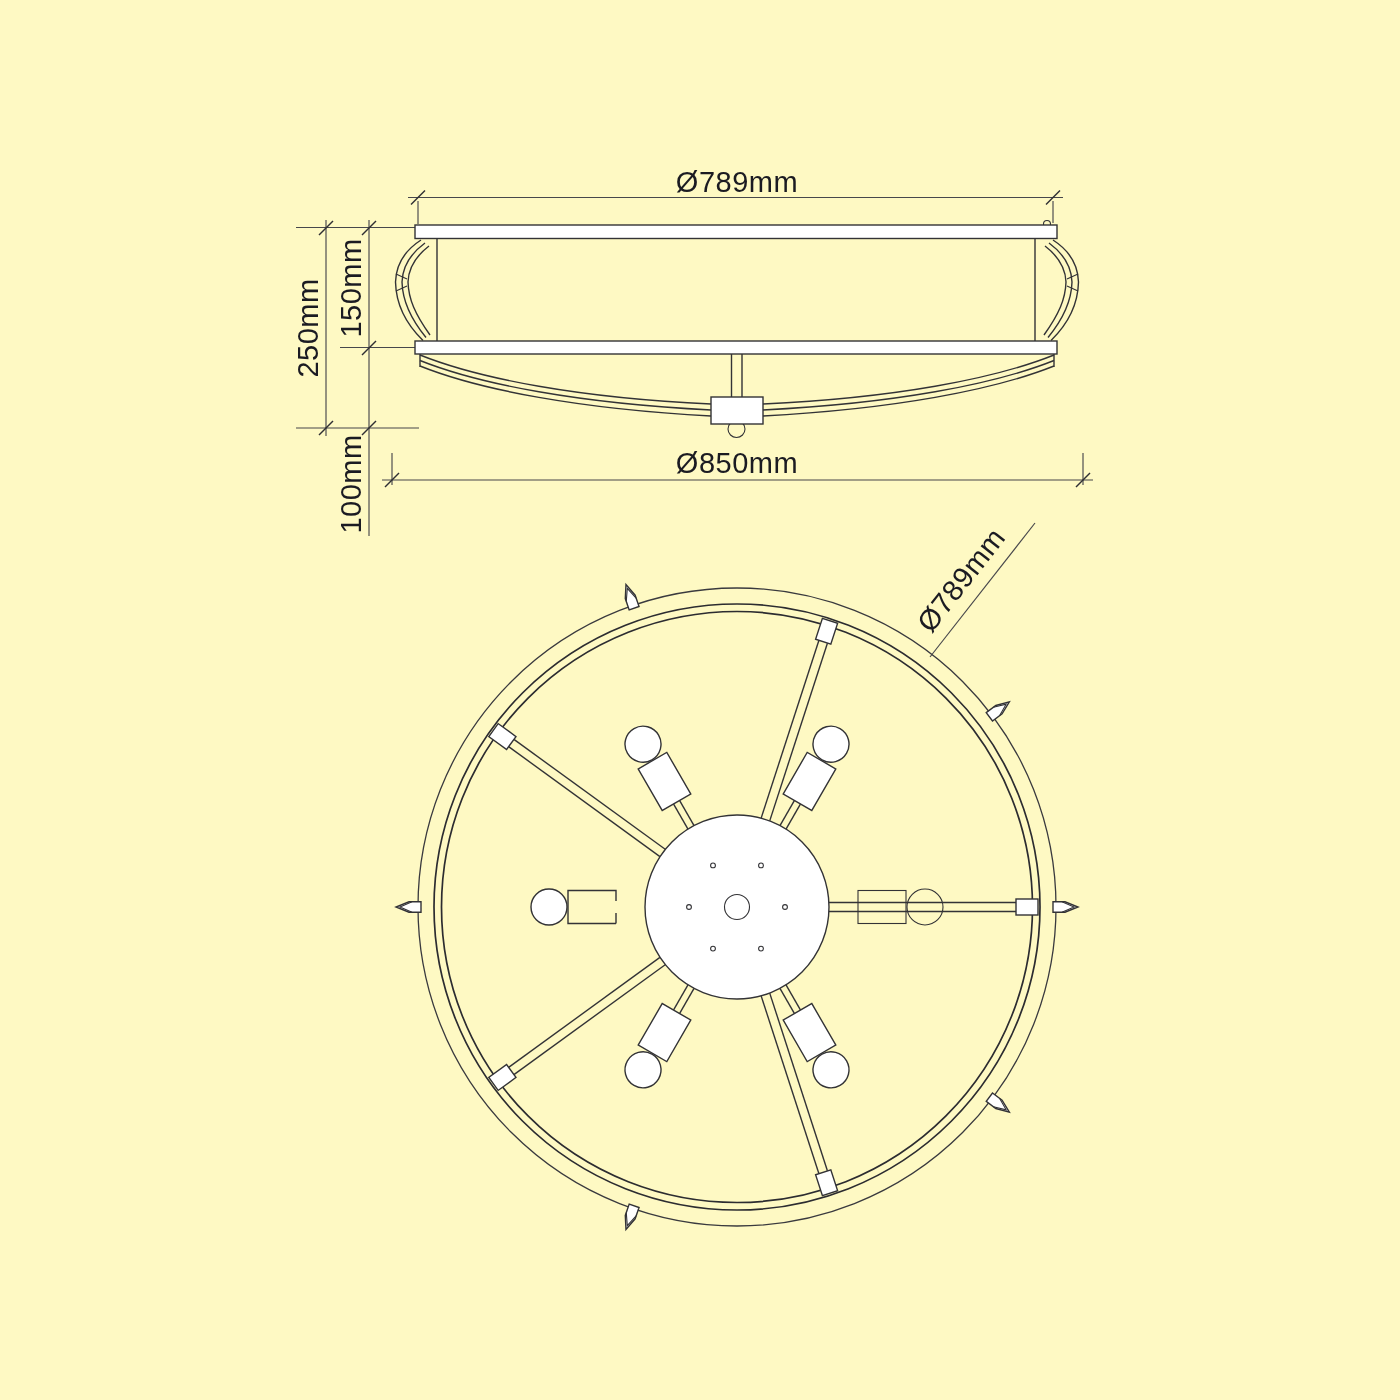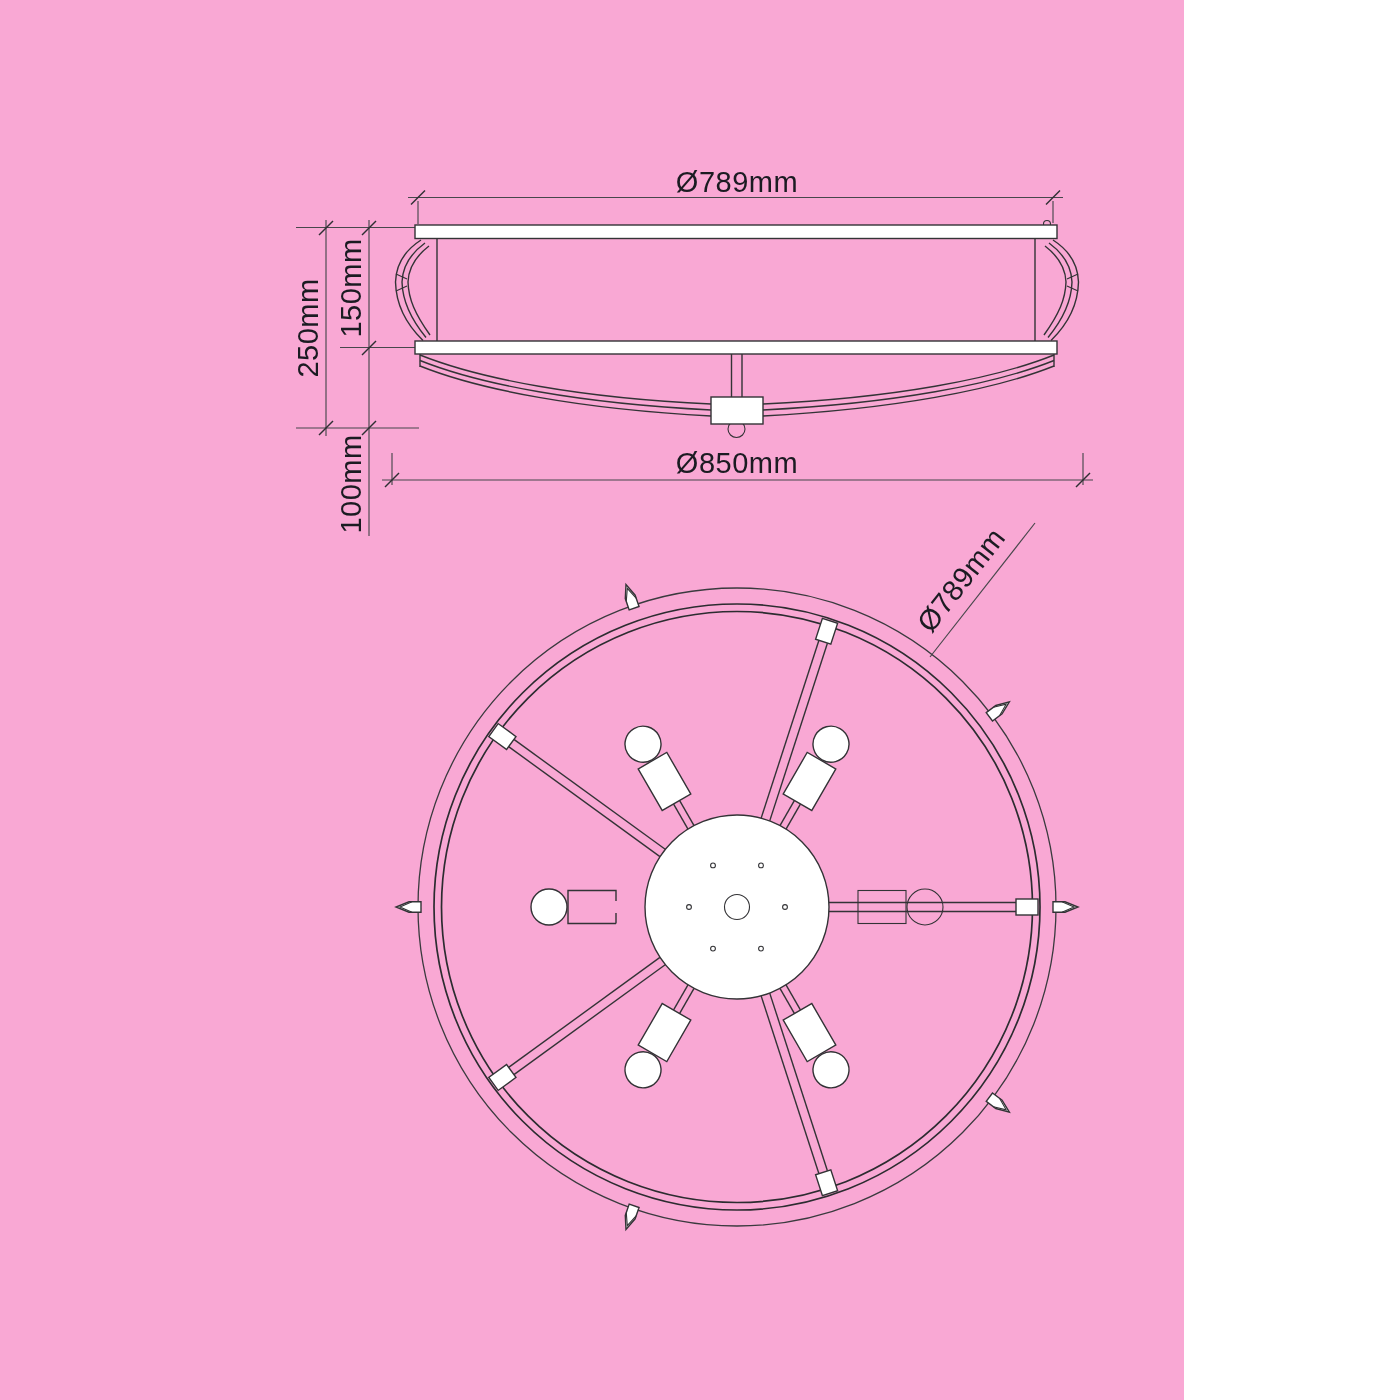--- a/index.html
+++ b/index.html
@@ -4,24 +4,24 @@
 <style>
   html, body {
     margin: 0;
     padding: 0;
     background: #ffffff;
     width: 1400px;
     height: 1400px;
     font-family: "Liberation Sans", sans-serif;
   }
   .canvas-wrap {
-    width: 1184px;
+    width: 1400px;
     height: 1400px;
     position: relative;
-    background: #f9a8d4;
+    background: #fef9c3;
   }
   svg { display: block; }
   
   .fx   { stroke: #333336; stroke-width: 1.4; fill: none; }
   .fxw  { stroke: #333336; stroke-width: 1.4; fill: #ffffff; }
   .fxt  { stroke: #333336; stroke-width: 1.1; fill: none; }
   .dim  { stroke: #47474b; stroke-width: 1.15; fill: none; }
   .tick { stroke: #2f2f33; stroke-width: 1.5; fill: none; }
   .ring { stroke: #2c2c30; stroke-width: 1.7; fill: none; }
   .rimo { stroke: #3a3a3e; stroke-width: 1.3; fill: none; }

